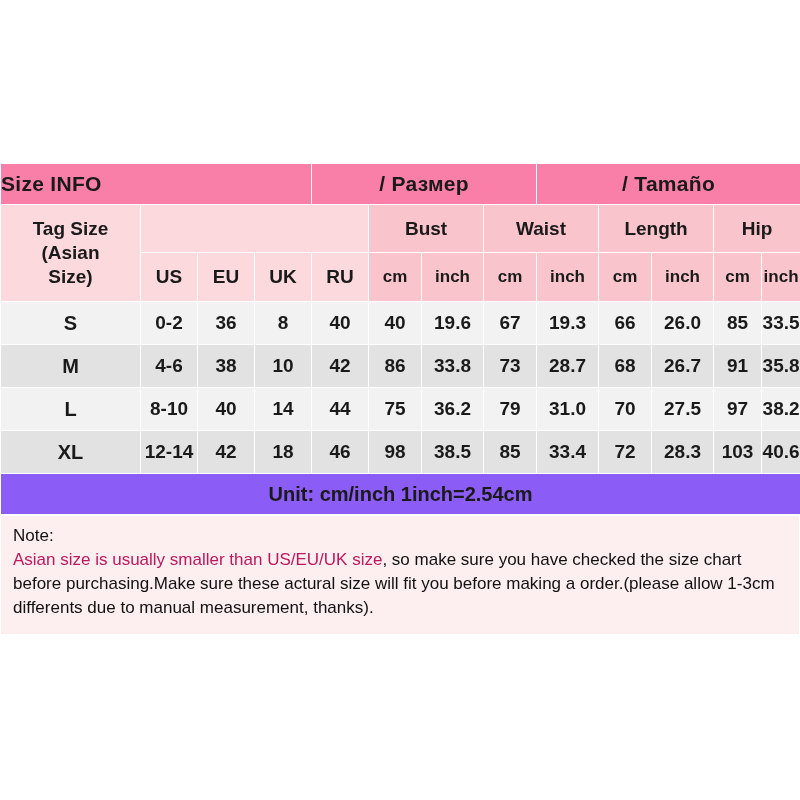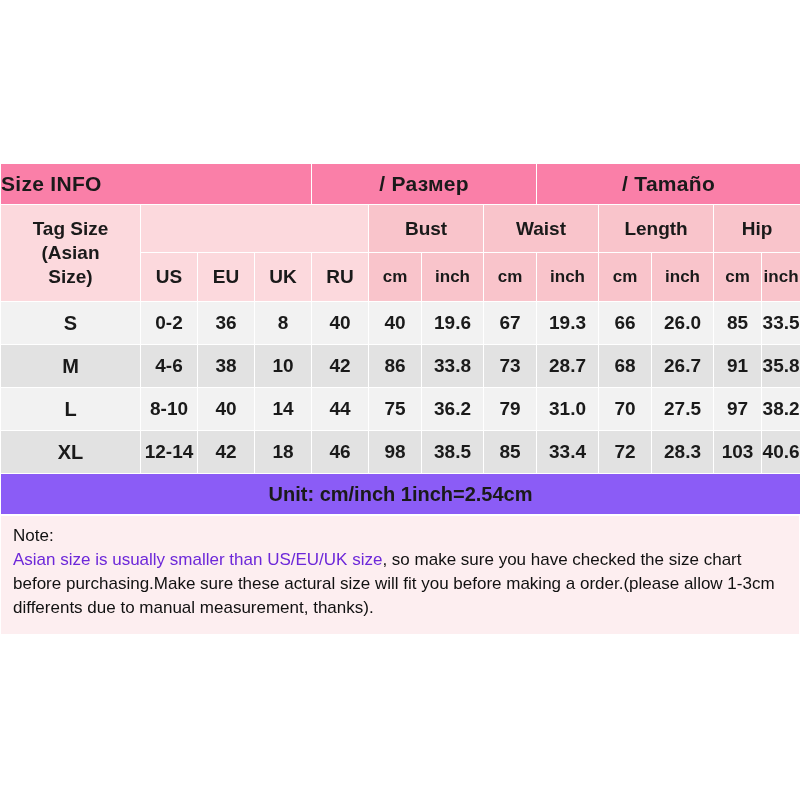--- a/index.html
+++ b/index.html
@@ -80,21 +80,21 @@
   .note-title {
     font-size: 17px;
     color: #111111;
     margin-bottom: 2px;
   }
   .note-body {
     font-size: 17px;
     color: #111111;
     line-height: 1.42;
   }
-  .note-red { color: #6d28d9; }
+  .note-red { color: #be185d; }
 </style>
 </head>
 <body>
 
 <div id="chart-wrap">
 
   <table class="size-table">
     <colgroup>
       <col style="width:140px">
       <col style="width:57px">

